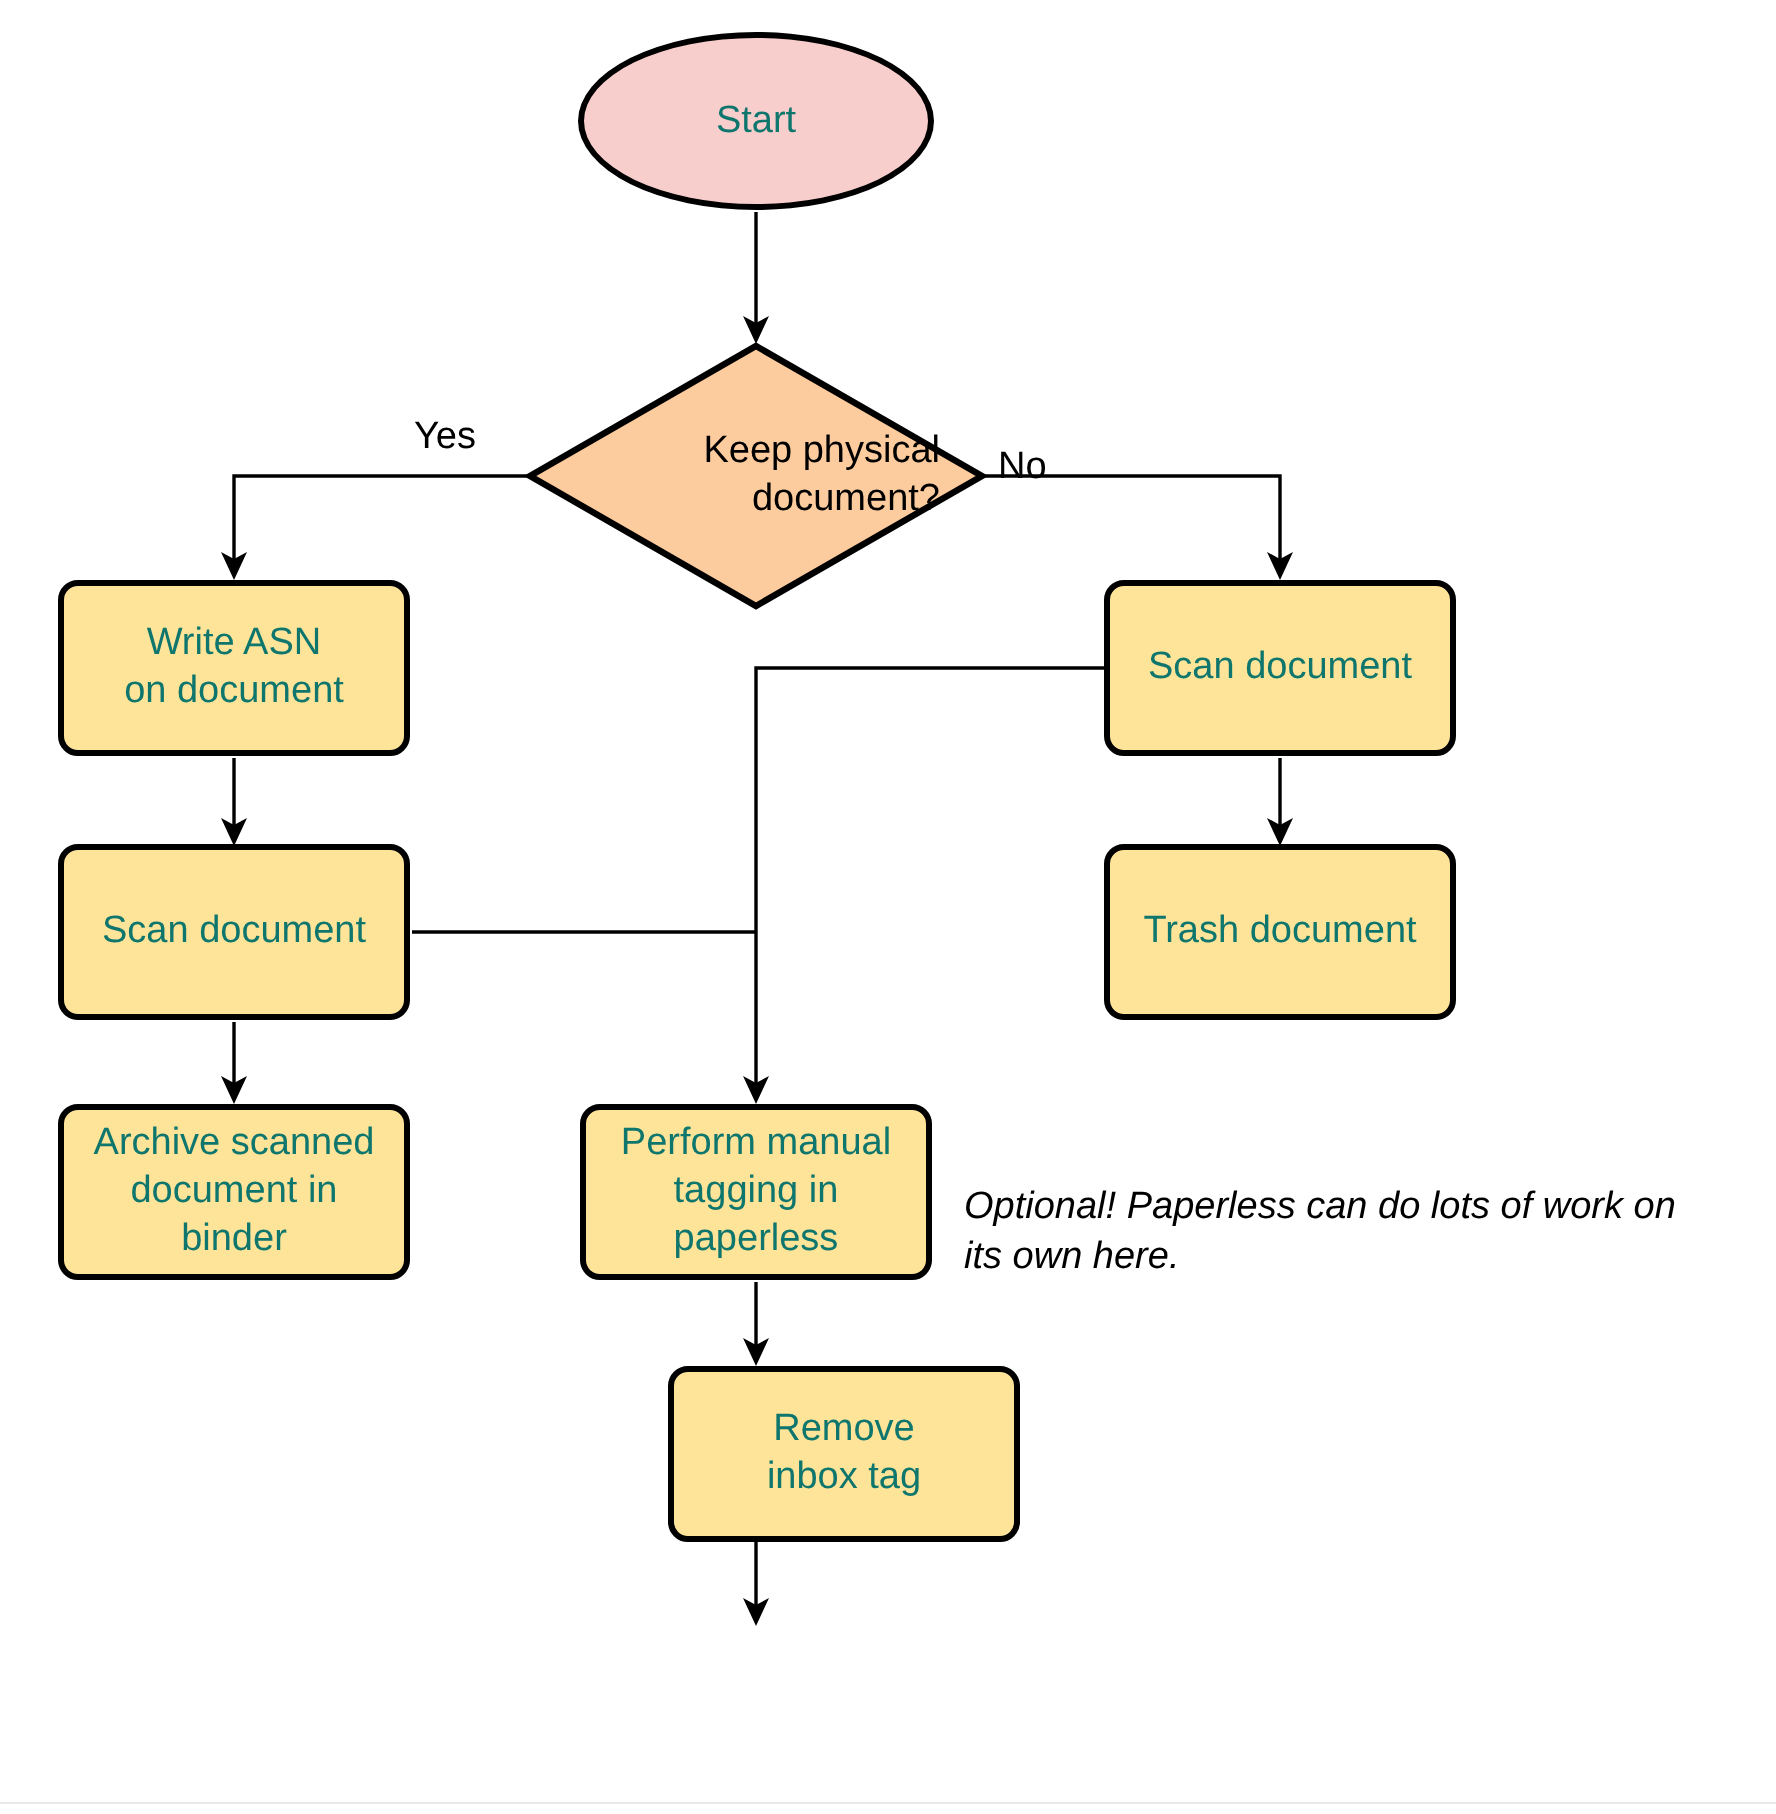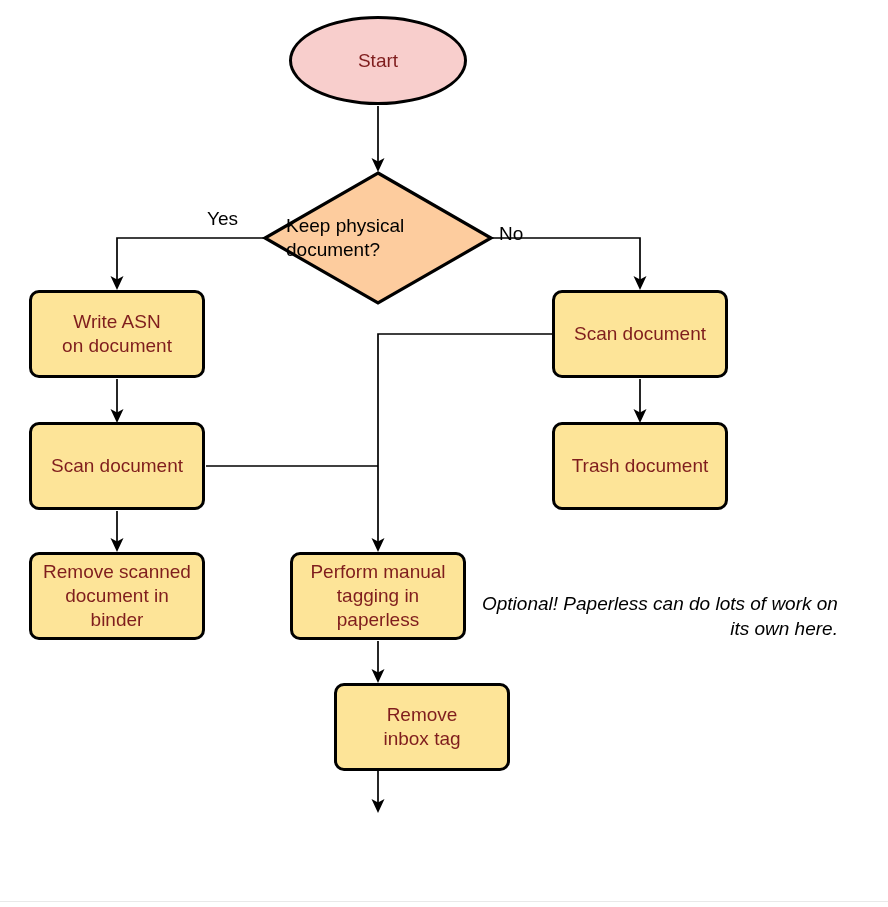--- a/index.html
+++ b/index.html
@@ -20,63 +20,62 @@
   .node {
     position: absolute;
     box-sizing: border-box;
     display: flex;
     align-items: center;
     justify-content: center;
     text-align: center;
     white-space: pre-line;
     font-size: 19px;
     line-height: 24px;
-    color: #7f1d1d;
+    color: #0f766e;
   }
   .process {
     width: 176px;
     height: 88px;
     background: var(--process-fill, #FDE498);
     border: 3px solid var(--stroke, #000000);
     border-radius: 10px;
   }
   .terminal {
     width: 178px;
     height: 89px;
     background: var(--terminal-fill, #F8CECC);
     border: 3px solid var(--stroke, #000000);
     border-radius: 50%;
   }
   .decision-label {
     position: absolute;
     left: 286px;
     top: 214px;
     width: 184px;
-    text-align: left;
+    text-align: right;
     white-space: pre-line;
     font-size: 19px;
     line-height: 24px;
   }
   .edge-label {
     position: absolute;
     width: 44px;
     font-size: 19px;
     line-height: 20px;
   }
   .edge-label.yes { left: 207px; top: 209px; }
   .edge-label.no  { left: 499px; top: 224px; }
   .annotation {
     position: absolute;
     left: 482px;
     top: 591px;
     font-size: 19px;
     line-height: 25px;
     font-style: italic;
     white-space: pre-line;
-    text-align: right;
   }
   .bottom-hairline {
     position: absolute;
     left: 0;
     top: 901px;
     width: 888px;
     height: 1px;
     background: #e9e9e9;
   }
   
@@ -126,21 +125,21 @@
 
   <div class="decision-label">Keep physical
 document?</div>
 
   <div class="edge-label yes">Yes</div>
   <div class="edge-label no">No</div>
 
   <div class="node process pos-write-asn">Write ASN
 on document</div>
   <div class="node process pos-scan-left">Scan document</div>
-  <div class="node process pos-archive">Remove scanned
+  <div class="node process pos-archive">Archive scanned
 document in
 binder</div>
 
   <div class="node process pos-scan-right">Scan document</div>
   <div class="node process pos-tagging">Perform manual
 tagging in
 paperless</div>
 
   <div class="node process pos-trash">Trash document</div>
   <div class="node process pos-remove">Remove

